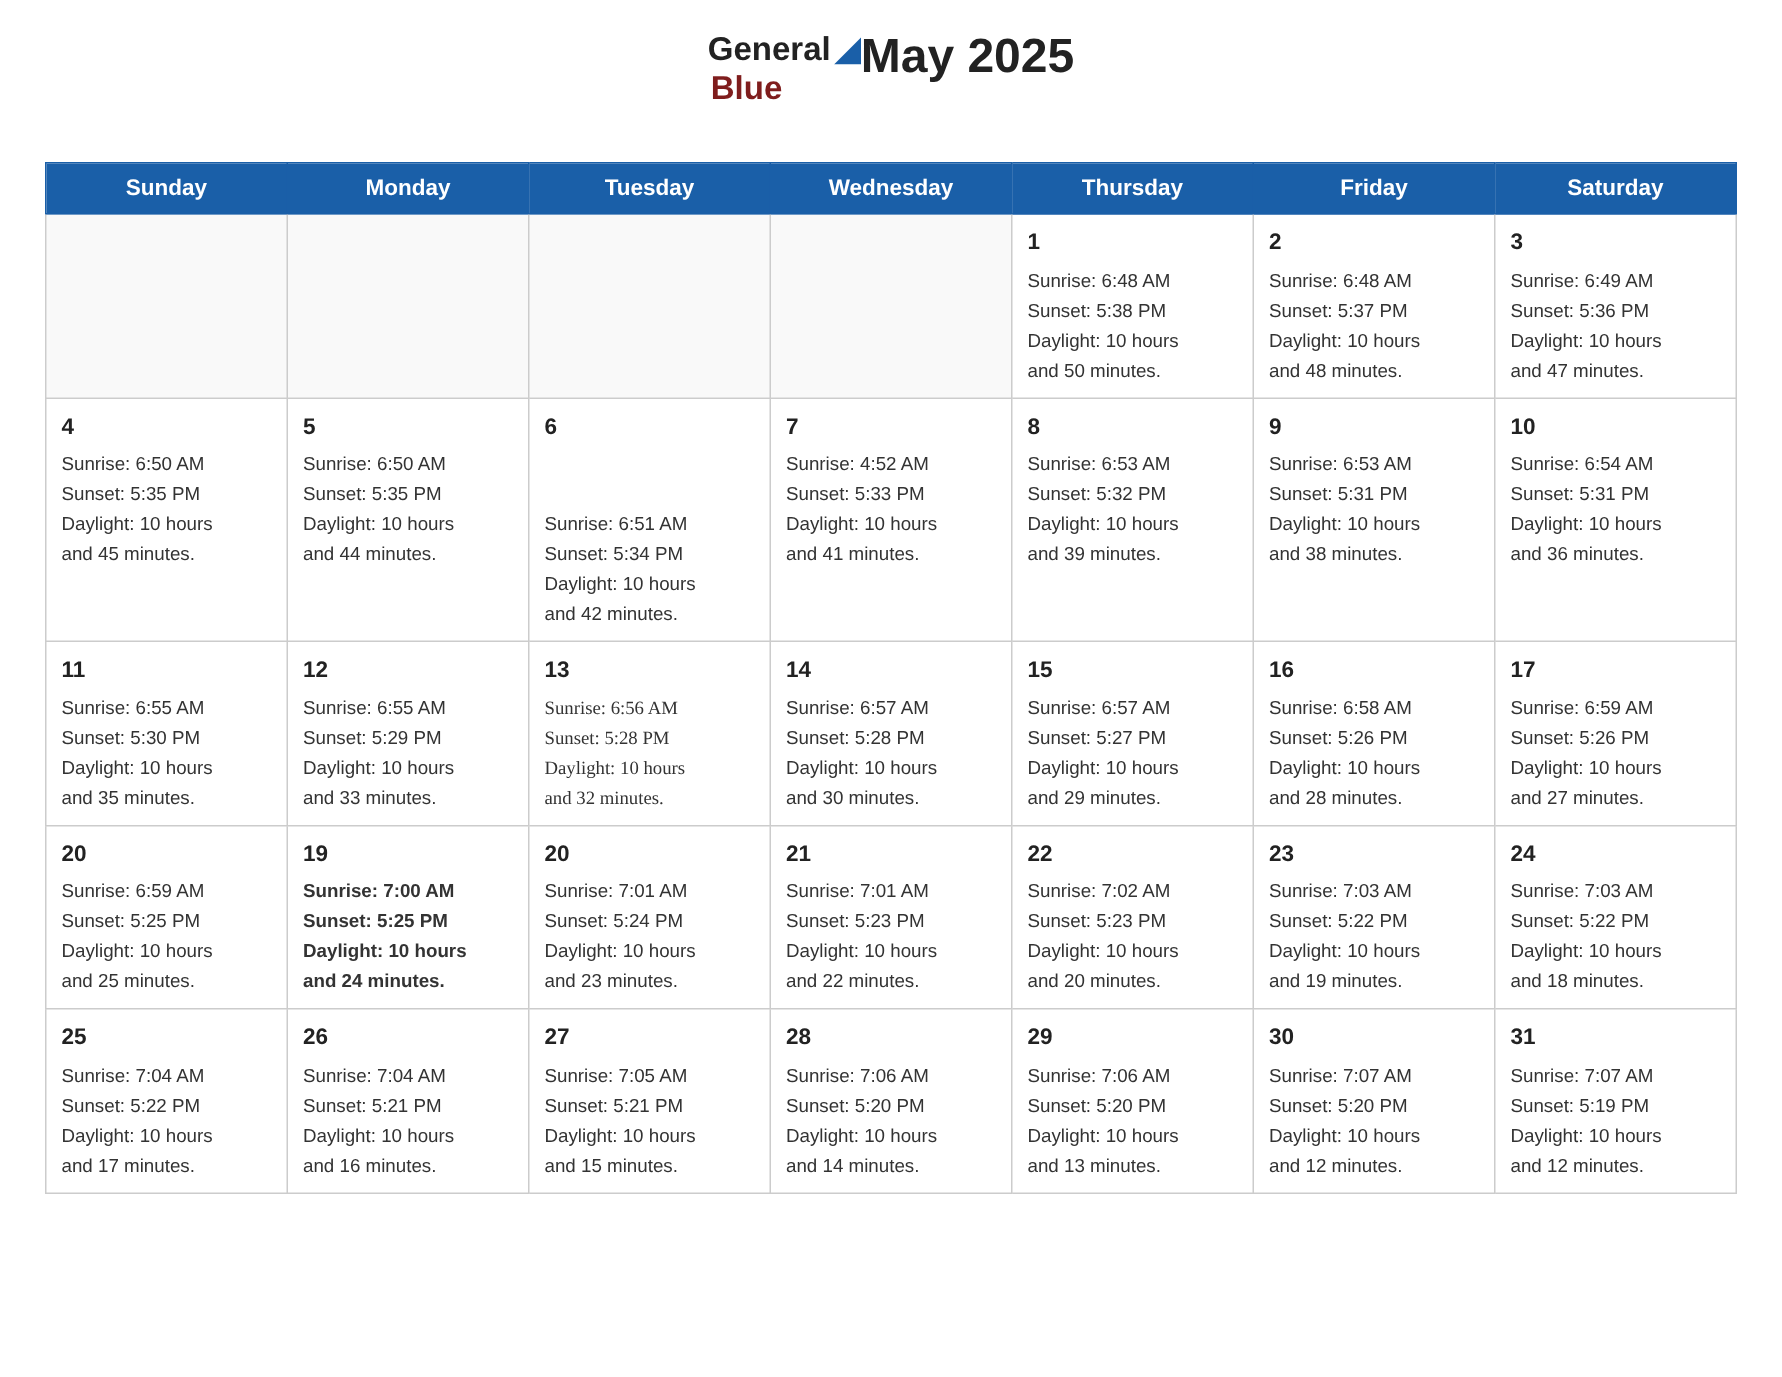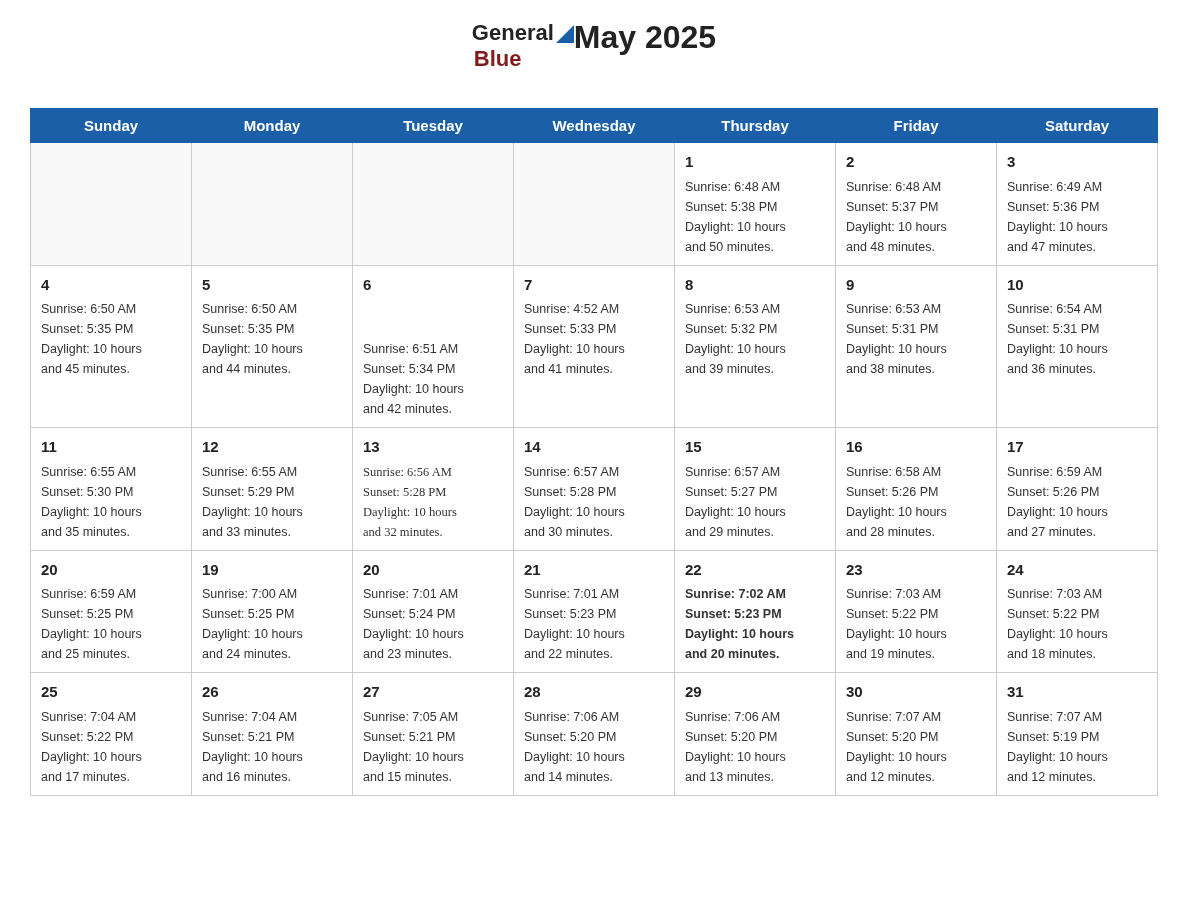--- a/index.html
+++ b/index.html
@@ -256,42 +256,42 @@
       <tr>
         <td>
           <span class="day-number">20</span>
           <div class="day-info" style="white-space: pre-line;">Sunrise: 6:59 AM
 Sunset: 5:25 PM
 Daylight: 10 hours
 and 25 minutes.</div>
         </td>
         <td>
           <span class="day-number">19</span>
-          <div class="day-info" style="white-space: pre-line;">Sunrise: 7:00 AM
+          <div class="day-info" style="white-space: pre-line; font-weight: bold;">Sunrise: 7:00 AM
 Sunset: 5:25 PM
 Daylight: 10 hours
 and 24 minutes.</div>
         </td>
         <td>
           <span class="day-number">20</span>
           <div class="day-info" style="white-space: pre-line;">Sunrise: 7:01 AM
 Sunset: 5:24 PM
 Daylight: 10 hours
 and 23 minutes.</div>
         </td>
         <td>
           <span class="day-number">21</span>
           <div class="day-info" style="white-space: pre-line;">Sunrise: 7:01 AM
 Sunset: 5:23 PM
 Daylight: 10 hours
 and 22 minutes.</div>
         </td>
         <td>
           <span class="day-number">22</span>
-          <div class="day-info" style="white-space: pre-line; font-weight: bold;">Sunrise: 7:02 AM
+          <div class="day-info" style="white-space: pre-line;">Sunrise: 7:02 AM
 Sunset: 5:23 PM
 Daylight: 10 hours
 and 20 minutes.</div>
         </td>
         <td>
           <span class="day-number">23</span>
           <div class="day-info" style="white-space: pre-line;">Sunrise: 7:03 AM
 Sunset: 5:22 PM
 Daylight: 10 hours
 and 19 minutes.</div>

